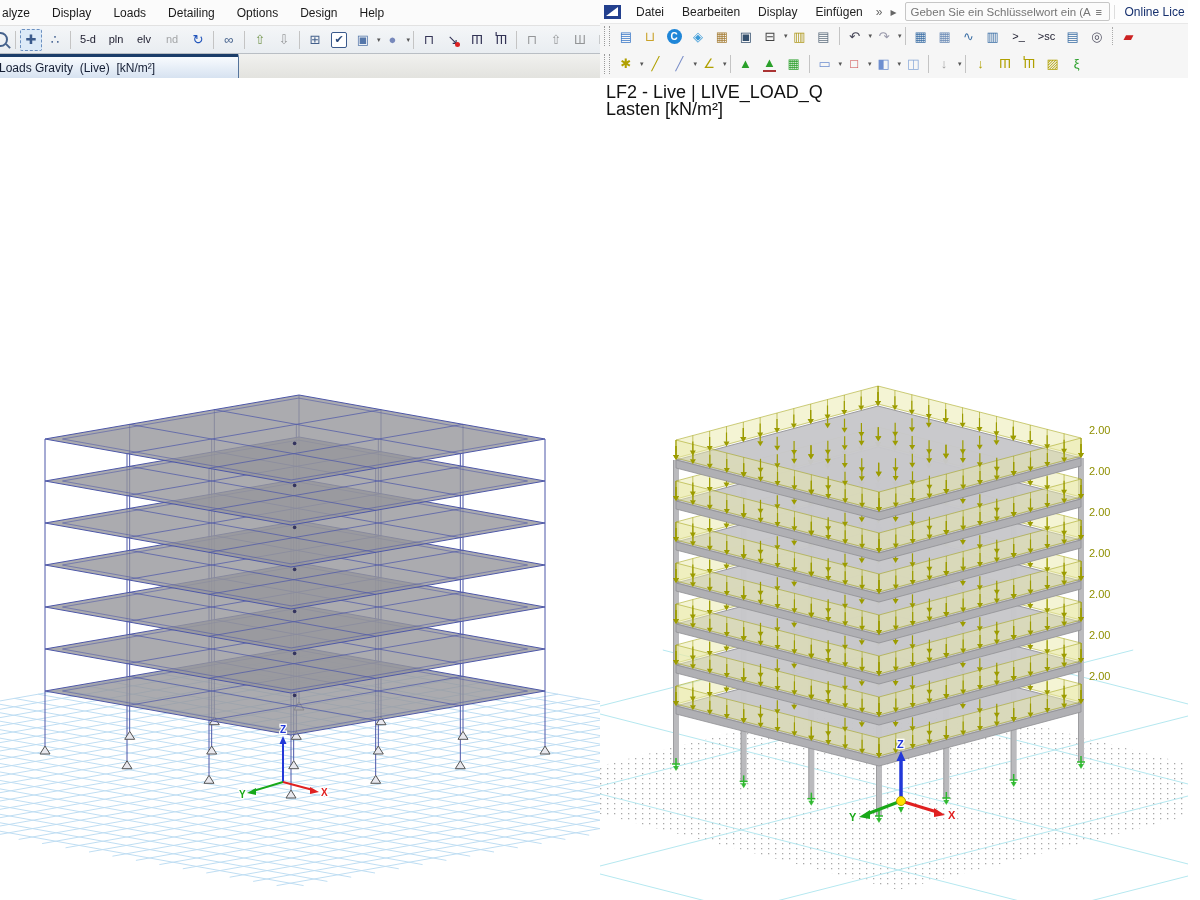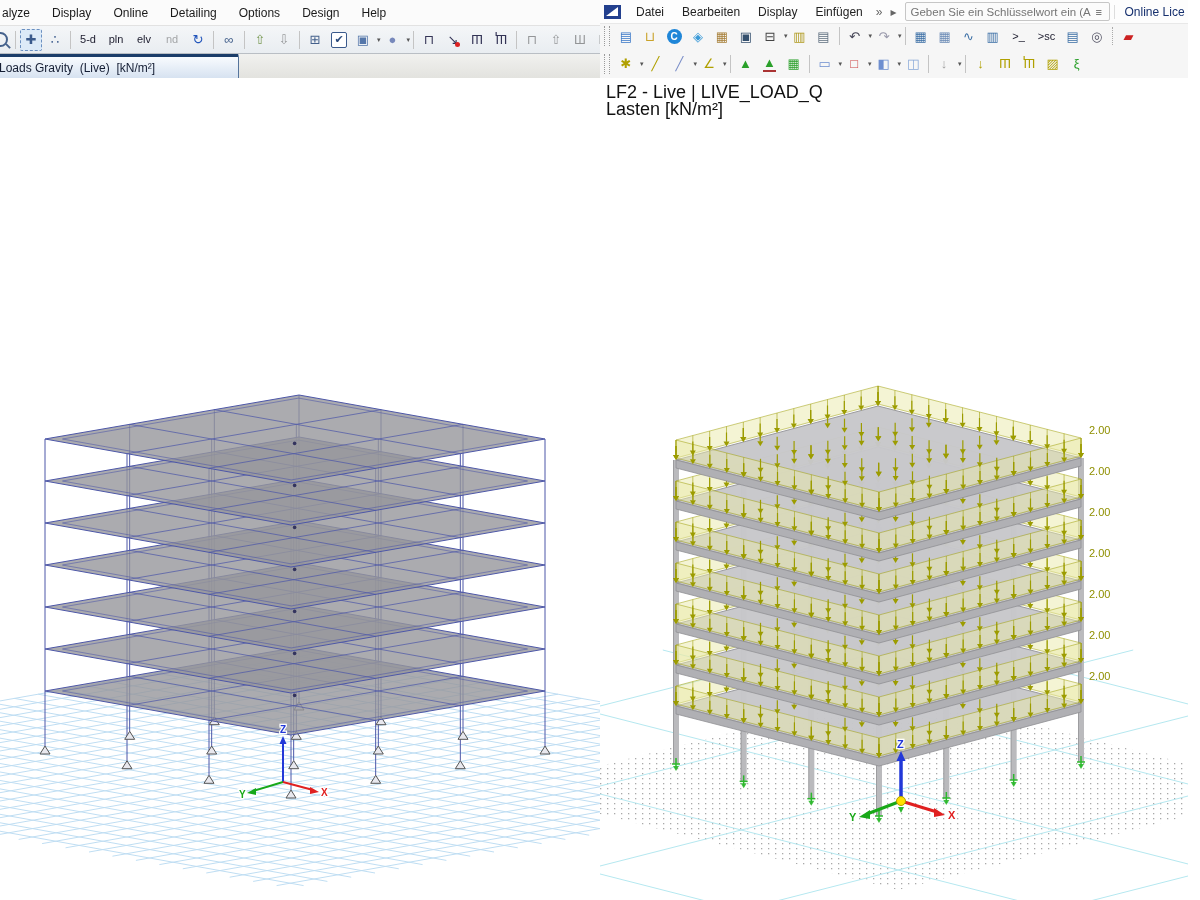--- a/index.html
+++ b/index.html
@@ -73,21 +73,21 @@
     display:flex;align-items:center;justify-content:center;font-weight:bold;}
   svg text{font-family:"Liberation Sans","DejaVu Sans",sans-serif;}
 </style>
 </head>
 <body>
 
 <div class="win" id="left-win">
   <div id="left-menubar">
       <div class="mitem">alyze</div>
       <div class="mitem">Display</div>
-      <div class="mitem">Online</div>
+      <div class="mitem">Loads</div>
       <div class="mitem">Detailing</div>
       <div class="mitem">Options</div>
       <div class="mitem">Design</div>
       <div class="mitem">Help</div>
     </div>
   <div id="left-toolbar">
       <div class="tbtn cut">
         <span class="cssmag"></span>
       </div>
       <div class="sep"></div>

